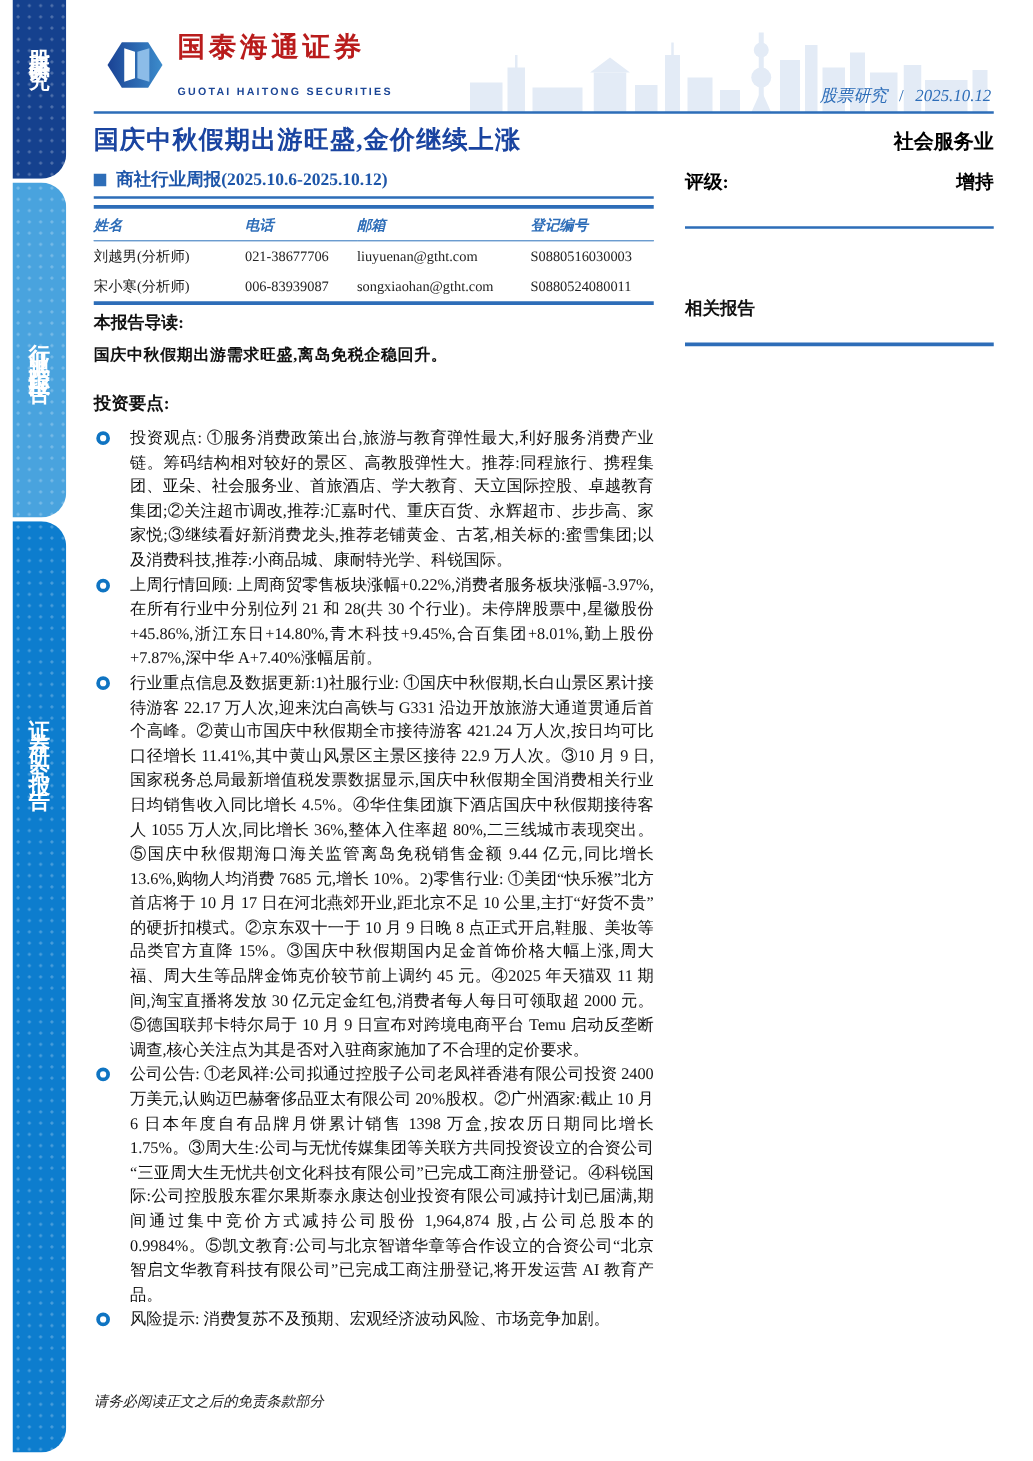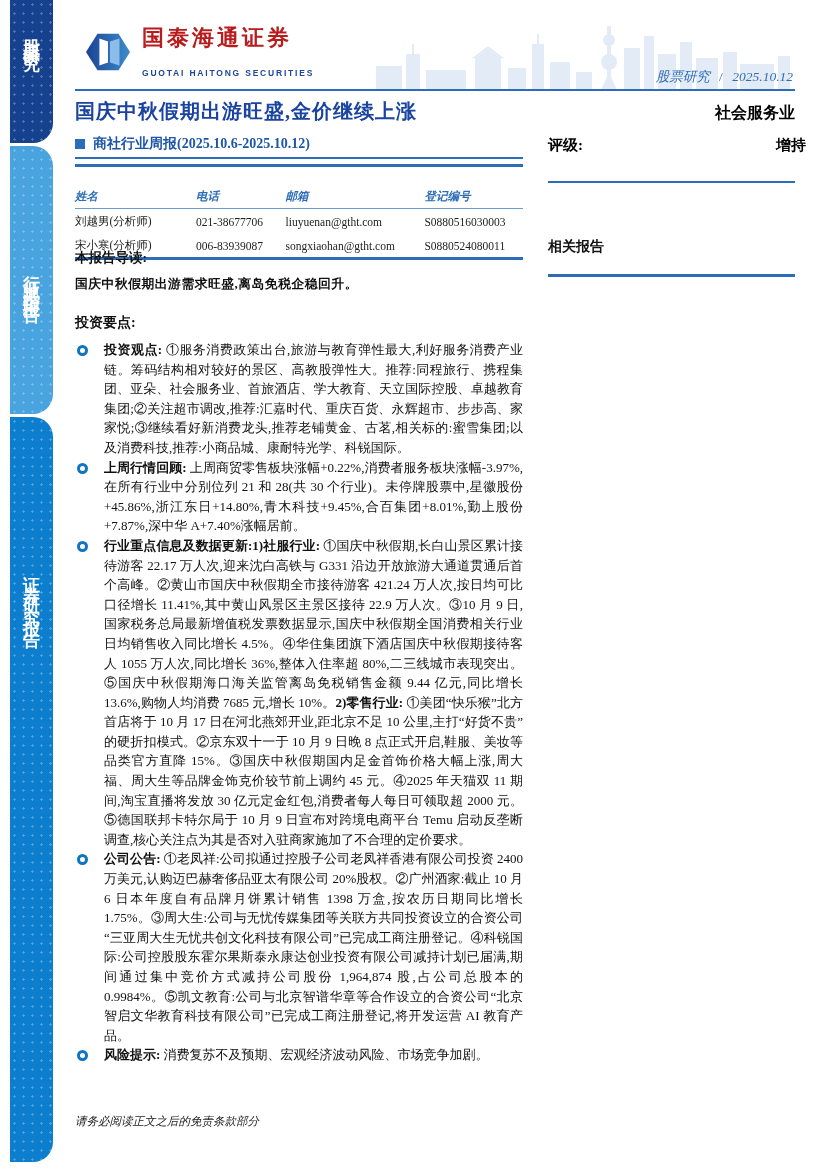--- a/index.html
+++ b/index.html
@@ -31,41 +31,41 @@
   .header-rule{position:absolute;left:75px;right:31px;top:89px;border-top:2px solid #2d6db8;}
 
   .title{position:absolute;left:75px;top:98px;font-size:20px;font-weight:700;color:#1a44a0;letter-spacing:1px;}
   .industry{position:absolute;top:103px;right:31px;font-size:16px;font-weight:700;color:#000;}
 
   .subtitle{position:absolute;left:75px;top:135px;color:#1e56a9;font-size:14px;font-weight:600;
       display:flex;align-items:center;gap:8px;}
   .subtitle .sq{width:10px;height:10px;background:#2d6db8;flex:0 0 auto;}
   .subtitle-rule{position:absolute;left:75px;width:448px;top:157px;border-top:2px solid #2d6db8;}
 
-  .rating-row{position:absolute;left:548px;right:20px;top:136px;display:flex;
+  .rating-row{position:absolute;left:548px;right:31px;top:136px;display:flex;
       justify-content:space-between;font-weight:700;font-size:15px;color:#000;}
   .rating-rule{position:absolute;left:548px;right:31px;top:181px;border-top:2px solid #2d6db8;}
 
   
   .analysts{position:absolute;left:75px;top:164px;width:448px;
       border-top:3px solid #2d6db8;border-bottom:3px solid #2d6db8;}
   .analysts table{width:100%;border-collapse:collapse;font-size:11.5px;}
   .analysts th{color:#2d6db8;font-style:italic;font-weight:600;text-align:left;
-      padding:22px 0 4px;border-bottom:1.5px solid #6b9ccf;}
+      padding:6px 0 4px;border-bottom:1.5px solid #6b9ccf;}
   .analysts td{padding:5px 0 4px;color:#222;}
   .c1{width:27%;} .c2{width:20%;} .c3{width:31%;} .c4{width:22%;}
 
   
   .guide-h{position:absolute;left:75px;top:249px;font-weight:700;font-size:13.5px;}
   .guide-t{position:absolute;left:75px;top:276px;font-weight:700;font-size:12.8px;letter-spacing:.5px;}
   .kp-h{position:absolute;left:75px;top:314px;font-weight:700;font-size:14px;}
   .kp-list{position:absolute;left:75px;top:340px;width:448px;}
   .kp-item{position:relative;padding-left:29px;text-align:justify;font-size:13px;line-height:19.6px;color:#111;}
   .kp-item .ring{position:absolute;left:2px;top:5px;width:5px;height:5px;border:3.4px solid #0f74c2;border-radius:50%;}
-  .kp-item b{font-weight:700;}
+  .kp-item b{font-weight:400;}
 
   
   .related{position:absolute;left:548px;top:238px;width:247px;}
   .related-h{font-weight:700;font-size:14px;border-bottom:3px solid #2d6db8;padding-bottom:18px;margin-bottom:13px;}
   .rel-item{font-size:11.5px;line-height:16.4px;color:#222;text-align:left;}
 
   
   .footer{position:absolute;left:75px;top:1114px;font-size:11.5px;font-style:italic;color:#222;}
 </style>
 </head>

